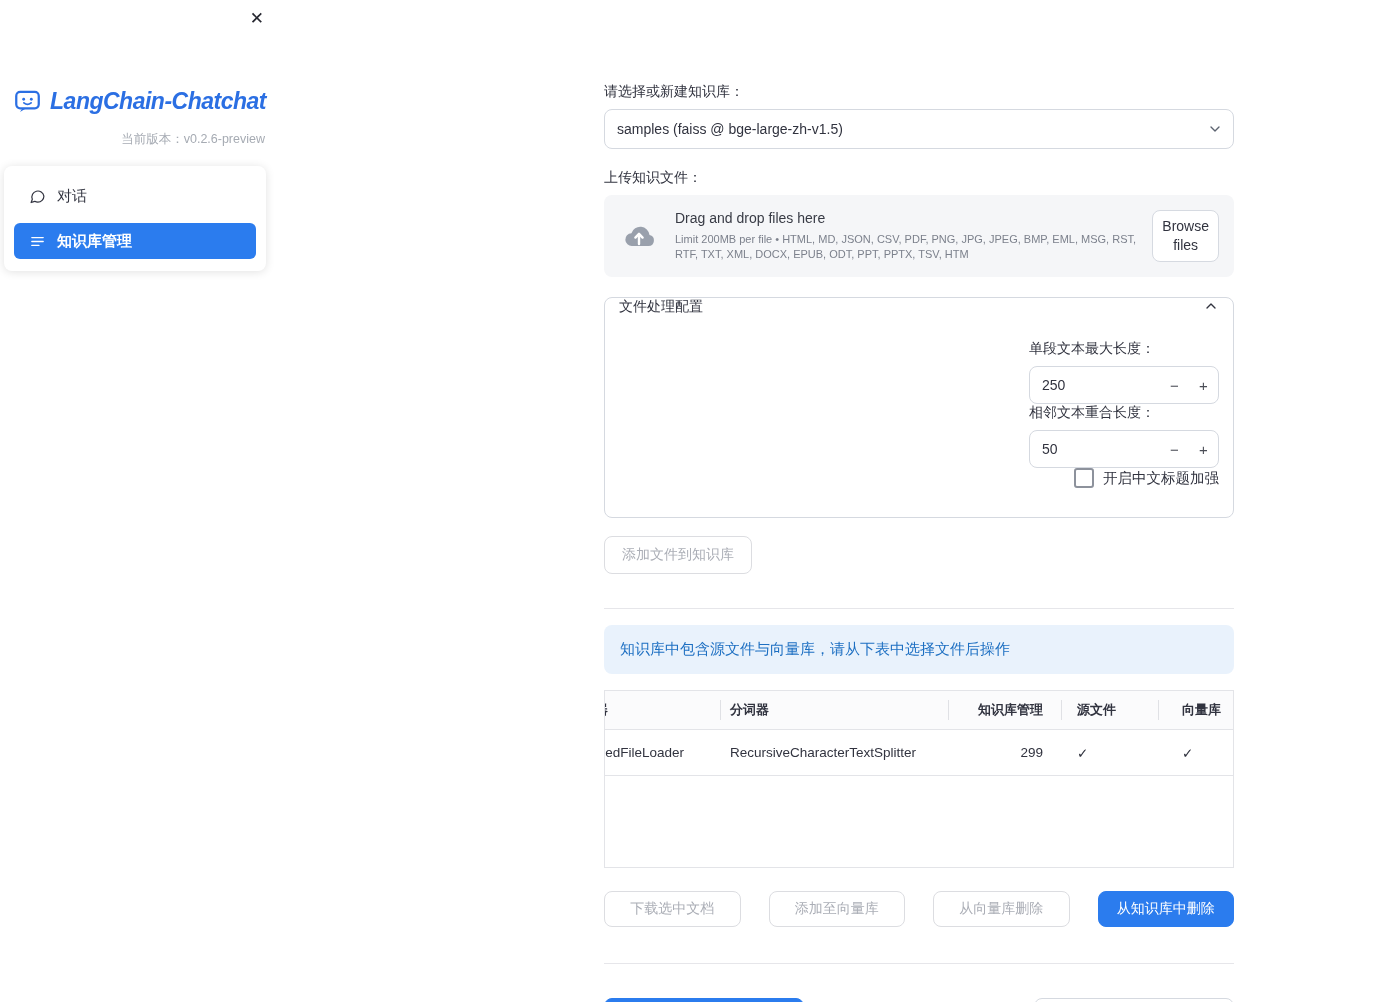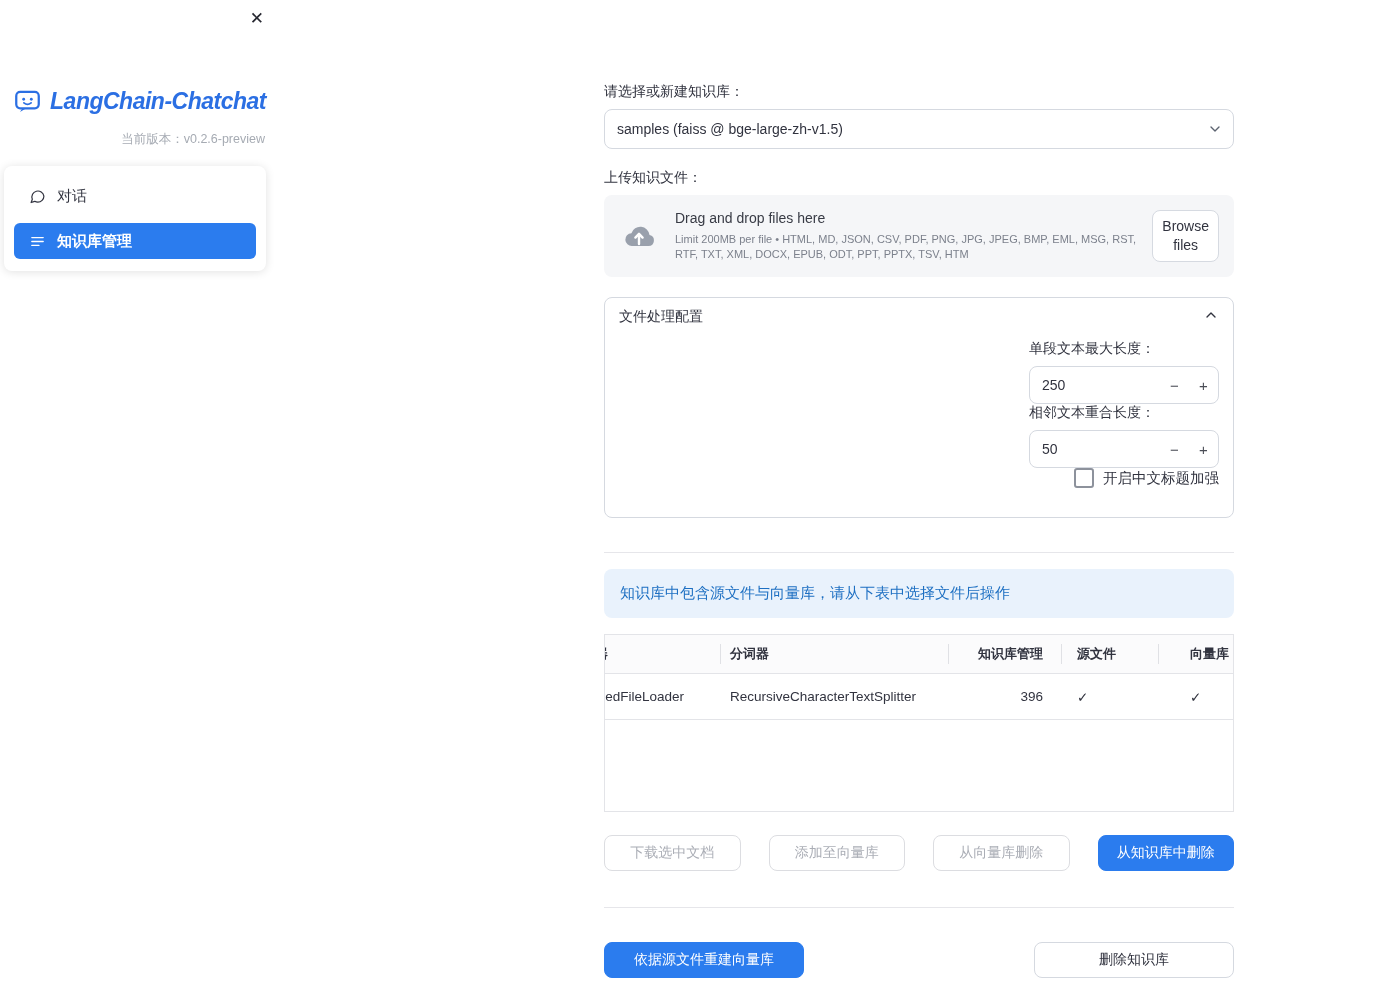--- a/index.html
+++ b/index.html
@@ -32,21 +32,21 @@
   .selectbox .chev{position:absolute;right:10px;top:11px;}
 
   .lbl-upload{margin-top:20px;}
   .uploader{margin-top:8px;height:82px;background:#f5f6f8;border-radius:8px;display:flex;align-items:center;padding:0 15px;}
   .uploader .texts{margin-left:16px;max-width:478px;}
   .drag-text{font-size:14px;color:#383b45;}
   .limit-text{margin-top:6px;font-size:11px;line-height:1.4;color:#7c818c;}
   .browse-btn{margin-left:auto;width:74px;height:52px;background:#fff;border:1px solid #d6dae1;border-radius:8px;font-size:14px;color:#31333f;display:flex;align-items:center;justify-content:center;text-align:center;line-height:1.35;cursor:pointer;padding:0 9px;}
 
   .expander{margin-top:20px;border:1px solid #d5d9e0;border-radius:8px;background:#fff;}
-  .exp-header{height:38px;display:flex;align-items:center;justify-content:space-between;padding:0 14px;cursor:pointer;}
+  .exp-header{height:38px;display:flex;align-items:flex-start;justify-content:space-between;padding:0 14px;cursor:pointer;}
   .exp-title{font-size:14px;}
   .exp-body{padding:4px 14px 20px 14px;display:flex;align-items:flex-end;flex-direction:column;}
   .cfg-field{width:190px;}
   .cfg-field + .cfg-field{margin-left:14px;}
   .cfg-field .field-label{display:block;margin-bottom:8px;}
   .num-input{height:36px;border:1px solid #d5d9e0;border-radius:8px;display:flex;align-items:stretch;overflow:hidden;background:#fff;}
   .num-input .val{flex:1;display:flex;align-items:center;padding-left:12px;font-size:14px;}
   .step-btn{width:29px;display:flex;align-items:center;justify-content:center;font-size:15px;color:#4a4d56;cursor:pointer;background:transparent;border:none;}
   .checkbox-wrap{display:flex;align-items:center;gap:9px;margin-left:20px;margin-bottom:9px;cursor:pointer;}
   .checkbox-box{width:16px;height:16px;border:2px solid #8d929c;border-radius:3px;background:#fff;}
@@ -71,21 +71,21 @@
   .tr{display:flex;align-items:center;}
   .tr.head{height:38px;background:#fbfbfc;border-bottom:1px solid #e3e4e8;}
   .tr.body{height:45px;border-bottom:1px solid #e3e4e8;cursor:pointer;}
   .td{white-space:nowrap;overflow:hidden;font-size:13.5px;box-sizing:border-box;height:100%;display:flex;align-items:center;}
   .head .td{font-size:13px;font-weight:600;position:relative;}
   .head .td + .td::before{content:"";position:absolute;left:0;top:9px;bottom:9px;width:1px;background:#e0e1e5;}
   .c0{width:185px;padding-left:8px;}
   .c1{width:228px;padding-left:10px;}
   .c2{width:113px;padding-right:18px;justify-content:flex-end;}
   .c3{width:97px;padding-left:16px;}
-  .c4{width:77px;padding-left:32px;}
+  .c4{width:77px;padding-left:24px;}
 
   .actions{margin-top:23px;display:flex;gap:28px;}
   .actions .btn{flex:1 1 0;height:36px;padding:0;}
 
   .bottom-row{margin-top:34px;display:flex;justify-content:space-between;}
   .bottom-row .btn{width:200px;height:36px;padding:0;}
 </style>
 </head>
 <body>
 
@@ -191,41 +191,42 @@
             <button class="step-btn">+</button>
           </div>
         </div>
         <div class="checkbox-wrap">
           <span class="checkbox-box"></span>
           <span class="checkbox-label">开启中文标题加强</span>
         </div>
       </div>
     </section>
 
+    <button class="btn disabled add-btn">添加文件到知识库</button>
 
     <hr class="divider">
 
 
     <div class="info-box">
       <span>知识库中包含源文件与向量库，请从下表中选择文件后操作</span>
     </div>
 
     <div class="tbl">
       <div class="tbl-inner">
         <div class="tr head">
           <div class="td c0">文档加载器</div>
           <div class="td c1">分词器</div>
           <div class="td c2">知识库管理</div>
           <div class="td c3">源文件</div>
           <div class="td c4">向量库</div>
         </div>
         <div class="tr body">
           <div class="td c0">UnstructuredFileLoader</div>
           <div class="td c1">RecursiveCharacterTextSplitter</div>
-          <div class="td c2">396</div>
+          <div class="td c2">299</div>
           <div class="td c3">✓</div>
           <div class="td c4">✓</div>
         </div>
       </div>
     </div>
 
     <div class="actions">
       <button class="btn disabled">下载选中文档</button>
       <button class="btn disabled">添加至向量库</button>
       <button class="btn disabled">从向量库删除</button>

